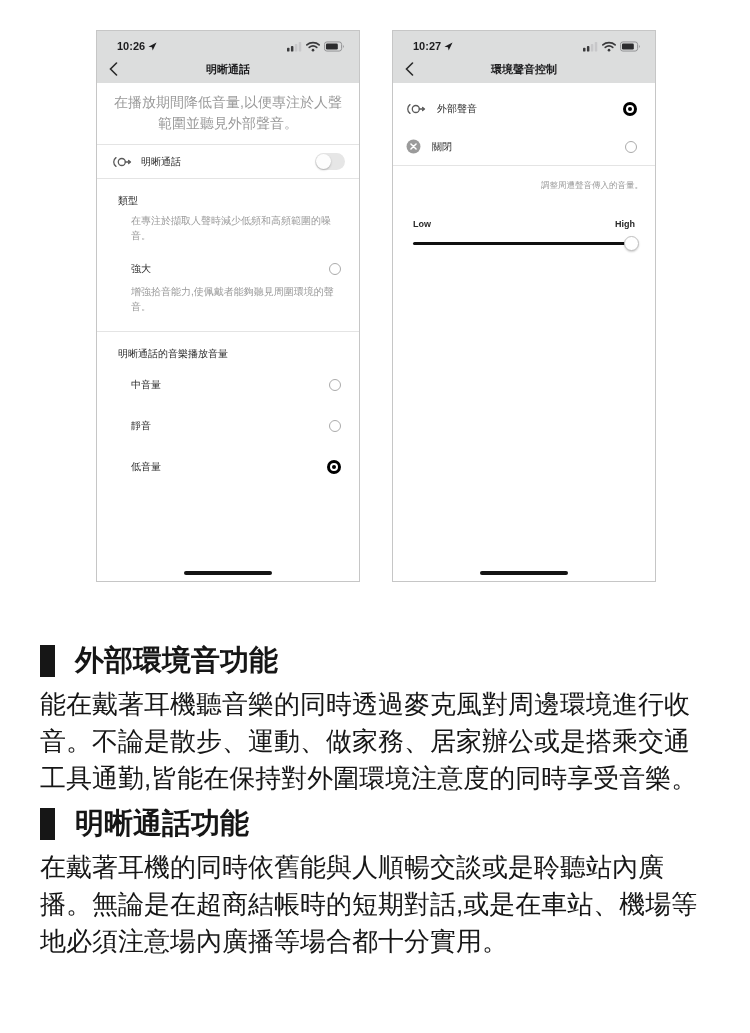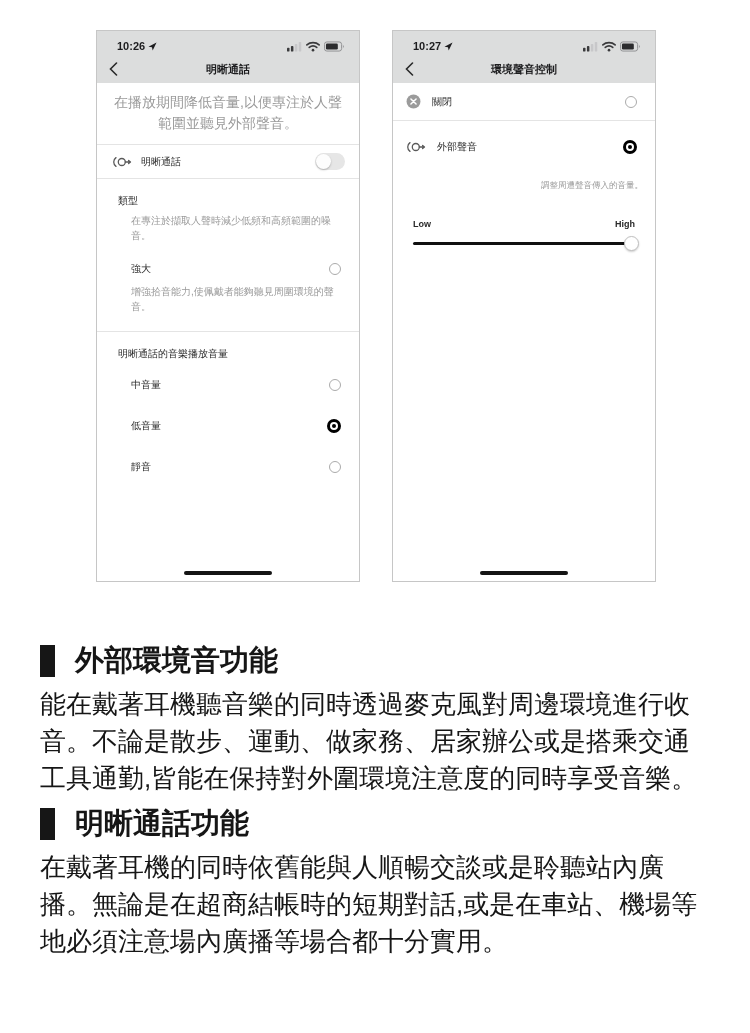--- a/index.html
+++ b/index.html
@@ -145,26 +145,26 @@
 
       <div class="sect-divider"></div>
 
       <div class="section-label">明晰通話的音樂播放音量</div>
 
       <div class="row option-row">
         <span class="row-label">中音量</span>
         <button class="radio push"></button>
       </div>
       <div class="row option-row" style="margin-top:17px;">
+        <span class="row-label">靜音</span>
+        <button class="radio push"></button>
+      </div>
+      <div class="row option-row" style="margin-top:17px;">
         <span class="row-label">低音量</span>
         <button class="radio sel push"></button>
-      </div>
-      <div class="row option-row" style="margin-top:17px;">
-        <span class="row-label">靜音</span>
-        <button class="radio push"></button>
       </div>
 
       <div class="home-indicator"></div>
     </div>
 
     <div class="phone">
       <div class="phone-top">
         <div class="statusbar">
           <span class="time">
             <span>10:27</span>
@@ -192,41 +192,41 @@
           </span>
         </div>
         <div class="navbar">
           <button class="back-btn">
             <svg width="9" height="14" viewBox="0 0 9 14">
                 <path d="M7.5 1 L1.5 7 L7.5 13" stroke="#2a2a2a" stroke-width="1.6" fill="none" stroke-linecap="round"></path>
               </svg>
           </button>
           <span class="nav-title">環境聲音控制</span>
         </div>
-      </div>
-
-      <div class="row ambient-row with-divider">
-        <svg width="15" height="15" viewBox="0 0 14 14">
-          <circle cx="7" cy="7" r="6.5" fill="#9b9b9b"></circle>
-          <path d="M4.6 4.6 L9.4 9.4 M9.4 4.6 L4.6 9.4" stroke="#fff" stroke-width="1.4" stroke-linecap="round"></path>
-        </svg>
-        <span class="row-label">關閉</span>
-        <button class="radio push"></button>
       </div>
 
       <div class="row ambient-row first">
         <svg width="20" height="14" viewBox="0 0 20 14">
           <path d="M4 2.6 A5.4 5.4 0 0 0 4 11.4" stroke="#5a5a5a" stroke-width="1.3" fill="none" stroke-linecap="round"></path>
           <circle cx="9.8" cy="7" r="3.5" stroke="#5a5a5a" stroke-width="1.3" fill="none"></circle>
           <path d="M13.3 7 L18.3 7 M16.6 5.4 L18.5 7 L16.6 8.6" stroke="#5a5a5a" stroke-width="1.3" fill="none" stroke-linecap="round" stroke-linejoin="round"></path>
         </svg>
         <span class="row-label">外部聲音</span>
         <button class="radio sel push"></button>
       </div>
 
+      <div class="row ambient-row with-divider">
+        <svg width="15" height="15" viewBox="0 0 14 14">
+          <circle cx="7" cy="7" r="6.5" fill="#9b9b9b"></circle>
+          <path d="M4.6 4.6 L9.4 9.4 M9.4 4.6 L4.6 9.4" stroke="#fff" stroke-width="1.4" stroke-linecap="round"></path>
+        </svg>
+        <span class="row-label">關閉</span>
+        <button class="radio push"></button>
+      </div>
+
       <div class="hint">調整周遭聲音傳入的音量。</div>
 
       <div class="slider-labels">
         <span>Low</span>
         <span>High</span>
       </div>
       <div class="slider">
         <div class="track"></div>
         <div class="sknob"></div>
       </div>

